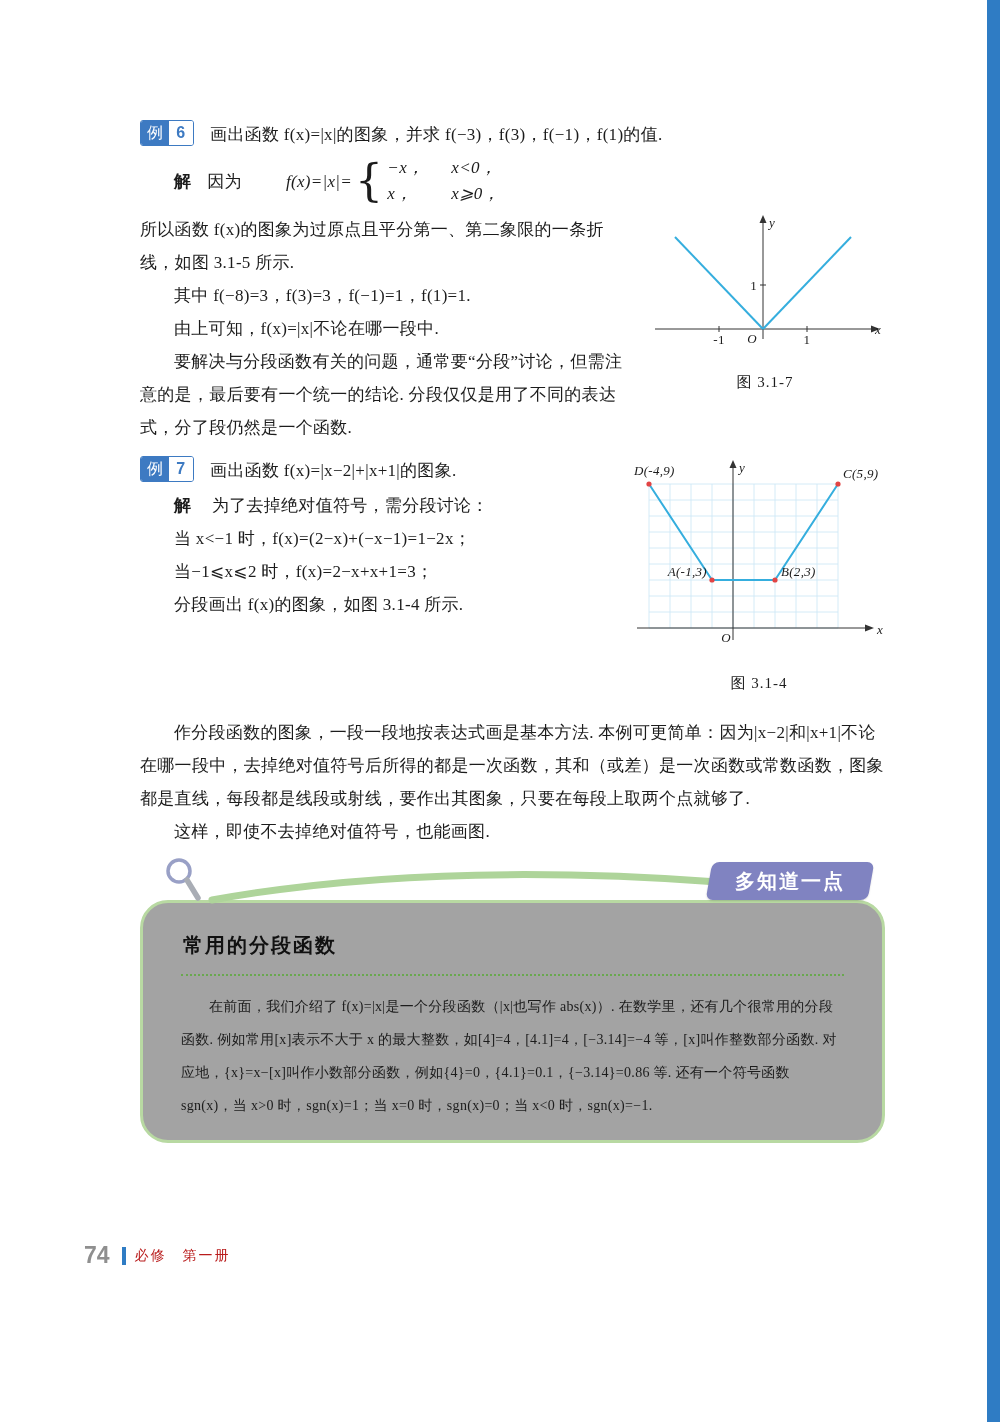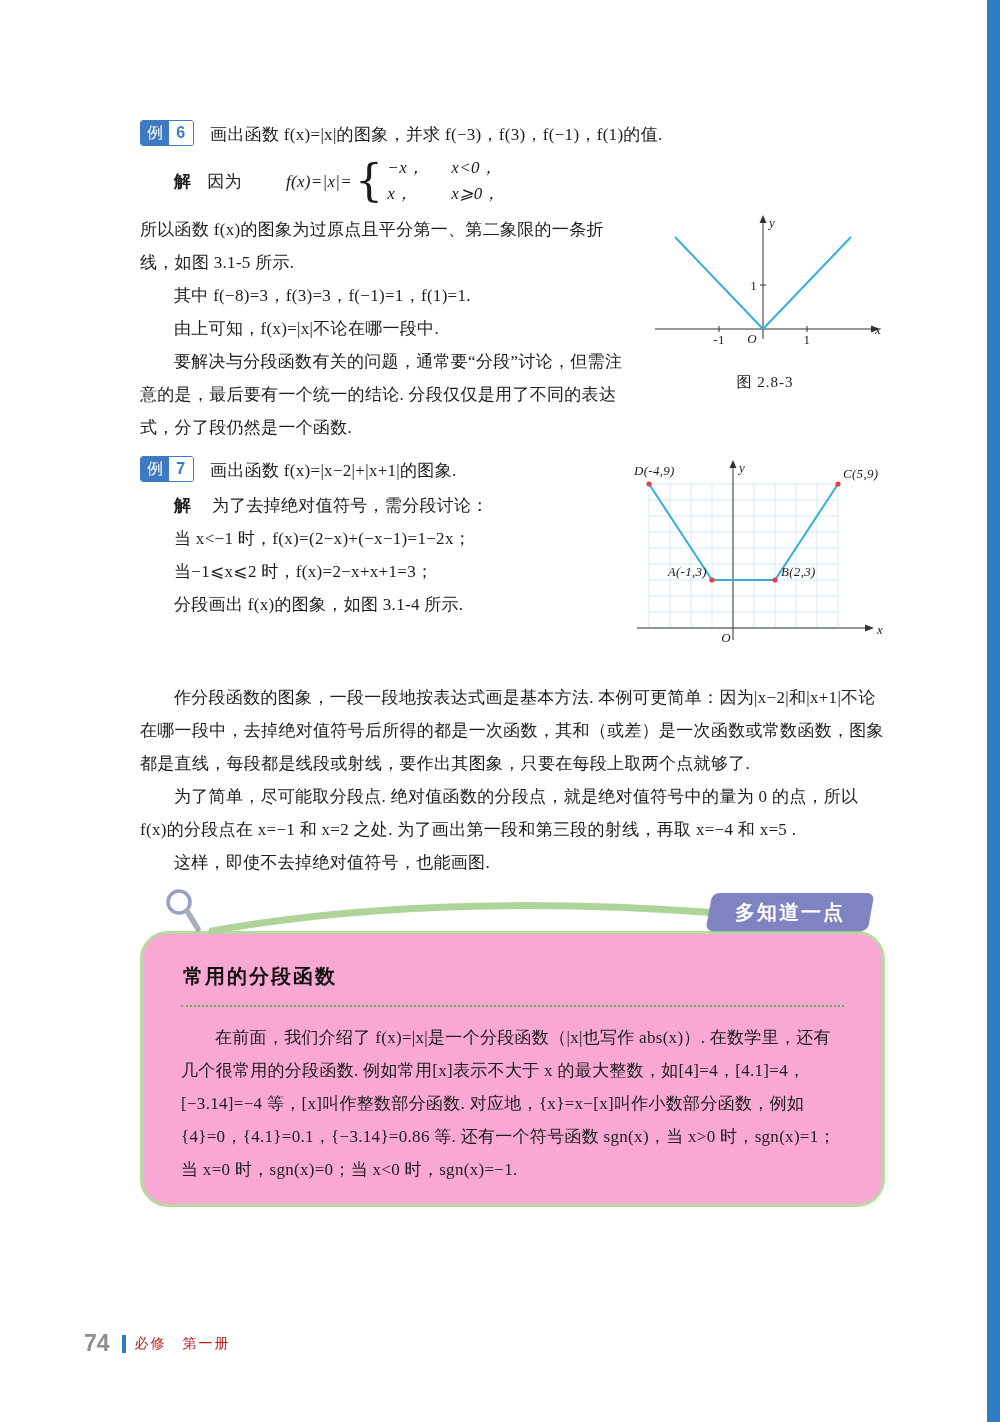--- a/index.html
+++ b/index.html
@@ -37,26 +37,26 @@
 
   .deco{position:relative;height:52px;margin-top:12px;}
   .deco svg{position:absolute;z-index:2;}
   .magnifier{left:22px;top:-4px;}
   .swoosh{left:66px;top:2px;}
   .km-badge{position:absolute;right:14px;top:2px;background:#8083c1;color:#fff;
     font-family:"Liberation Sans",sans-serif;font-weight:bold;font-size:20px;line-height:1;
     padding:9px 26px;border-radius:7px;transform:skewX(-10deg);z-index:3;box-shadow:0 1px 2px rgba(0,0,0,.15);}
   .km-badge span{display:inline-block;transform:skewX(10deg);letter-spacing:2px;}
   .km-box{position:relative;border:3px solid #b8d9a2;border-radius:28px;margin-top:-12px;
-    padding:16px 38px 18px;z-index:1;background:#f9a8d4;}
+    padding:16px 38px 18px;z-index:1;background:#a3a3a3;}
   .km-title{font-family:"Liberation Sans",sans-serif;font-weight:bold;font-size:20px;color:#111;
     padding:10px 2px 12px;border-bottom:2.5px dotted #69a84f;margin-bottom:14px;letter-spacing:2px;}
-  .km-body{font-size:17px;line-height:33px;text-indent:2em;}
+  .km-body{font-size:14px;line-height:33px;text-indent:2em;}
 
-  .footer{position:absolute;left:84px;top:1330px;display:flex;align-items:center;justify-content:space-between;}
+  .footer{position:absolute;left:84px;top:1242px;display:flex;align-items:center;justify-content:space-between;}
   .page-num{font-family:"Liberation Sans",sans-serif;font-size:23px;font-weight:bold;color:#8f8f8f;margin-right:12px;}
   .footer-bar{width:4px;height:18px;background:#2f7cc4;margin-right:9px;}
   .footer-text{font-size:14px;color:#b91c1c;letter-spacing:2px;font-family:"Liberation Sans",sans-serif;}
 </style>
 </head>
 <body>
 
 <div class="page">
   <div class="edge"></div>
 
@@ -99,21 +99,21 @@
           <line x1="74" y1="113" x2="74" y2="119" stroke="#333"></line>
           <line x1="162" y1="113" x2="162" y2="119" stroke="#333"></line>
           <line x1="115" y1="72" x2="121" y2="72" stroke="#333"></line>
           <text x="74" y="131" text-anchor="middle">-1</text>
           <text x="162" y="131" text-anchor="middle">1</text>
           <text x="112" y="77" text-anchor="end">1</text>
           <text x="112" y="130" text-anchor="end" class="it">O</text>
           <text x="230" y="121" class="it">x</text>
           <text x="124" y="14" class="it">y</text>
         </svg>
-        <figcaption class="figcap">图 2.8-3</figcaption>
+        <figcaption class="figcap">图 3.1-7</figcaption>
       </figure>
 
       <p>所以函数 f(x)的图象为过原点且平分第一、第二象限的一条折线，如图 3.1-5 所示.</p>
       <p class="indent">其中 f(−8)=3，f(3)=3，f(−1)=1，f(1)=1.</p>
       <p class="indent">由上可知，f(x)=|x|不论在哪一段中.</p>
       <p class="indent">要解决与分段函数有关的问题，通常要“分段”讨论，但需注意的是，最后要有一个统一的结论. 分段仅仅是用了不同的表达式，分了段仍然是一个函数.</p>
     </section>
 
     <section class="ex7 clearfix">
       <figure class="fig">
@@ -130,38 +130,38 @@
           <circle cx="142" cy="122" r="2.6" fill="#e24444"></circle>
           <circle cx="205" cy="26" r="2.6" fill="#e24444"></circle>
           <text x="1" y="17" class="it">D(-4,9)</text>
           <text x="210" y="20" class="it">C(5,9)</text>
           <text x="74" y="118" text-anchor="end" class="it">A(-1,3)</text>
           <text x="148" y="118" class="it">B(2,3)</text>
           <text x="93" y="184" text-anchor="middle" class="it">O</text>
           <text x="244" y="176" class="it">x</text>
           <text x="106" y="14" class="it">y</text>
         </svg>
+        <figcaption class="figcap">图 3.1-4</figcaption>
       </figure>
 
       <div class="ex-head">
         <span class="ex-badge">
             <span class="zh">例</span>
             <span class="num">7</span>
           </span>
         <span>画出函数 f(x)=|x−2|+|x+1|的图象.</span>
       </div>
       <p class="indent"><span class="solve-label">解</span> <span>为了去掉绝对值符号，需分段讨论：</span></p>
       <p class="indent">当 x&lt;−1 时，f(x)=(2−x)+(−x−1)=1−2x；</p>
       <p class="indent">当−1⩽x⩽2 时，f(x)=2−x+x+1=3；</p>
       <p class="indent">分段画出 f(x)的图象，如图 3.1-4 所示.</p>
     </section>
 
     <section class="discussion">
       <p class="indent">作分段函数的图象，一段一段地按表达式画是基本方法. 本例可更简单：因为|x−2|和|x+1|不论在哪一段中，去掉绝对值符号后所得的都是一次函数，其和（或差）是一次函数或常数函数，图象都是直线，每段都是线段或射线，要作出其图象，只要在每段上取两个点就够了.</p>
-      <p class="indent">为了简单，尽可能取分段点. 绝对值函数的分段点，就是绝对值符号中的量为 0 的点，所以 f(x)的分段点在 x=−1 和 x=2 之处. 为了画出第一段和第三段的射线，再取 x=−4 和 x=5 .</p>
       <p class="indent">这样，即使不去掉绝对值符号，也能画图.</p>
     </section>
 
     <div class="deco">
       <svg class="magnifier" width="42" height="48" viewBox="0 0 42 48">
         <circle cx="17" cy="15" r="11" stroke="#99a0c6" stroke-width="3.5" fill="none"></circle>
         <line x1="25" y1="24" x2="36" y2="42" stroke="#a9adb5" stroke-width="5.5" stroke-linecap="round"></line>
       </svg>
       <svg class="swoosh" width="566" height="48" viewBox="0 0 566 48">
         <path d="M6 38 C150 12, 320 6, 512 20" stroke="#aed49a" stroke-width="7" fill="none" stroke-linecap="round"></path>

